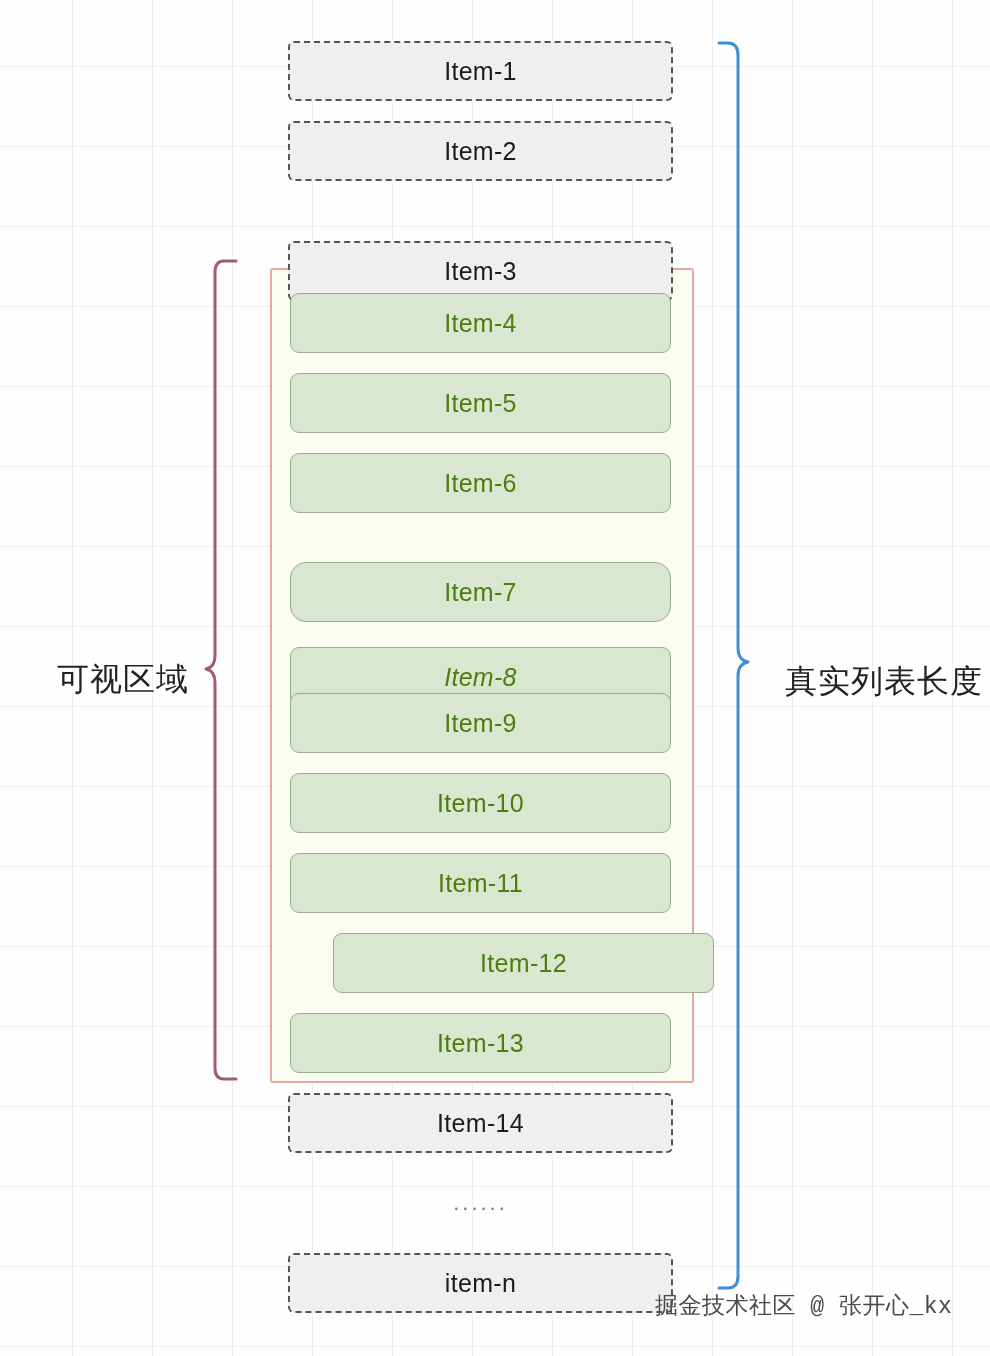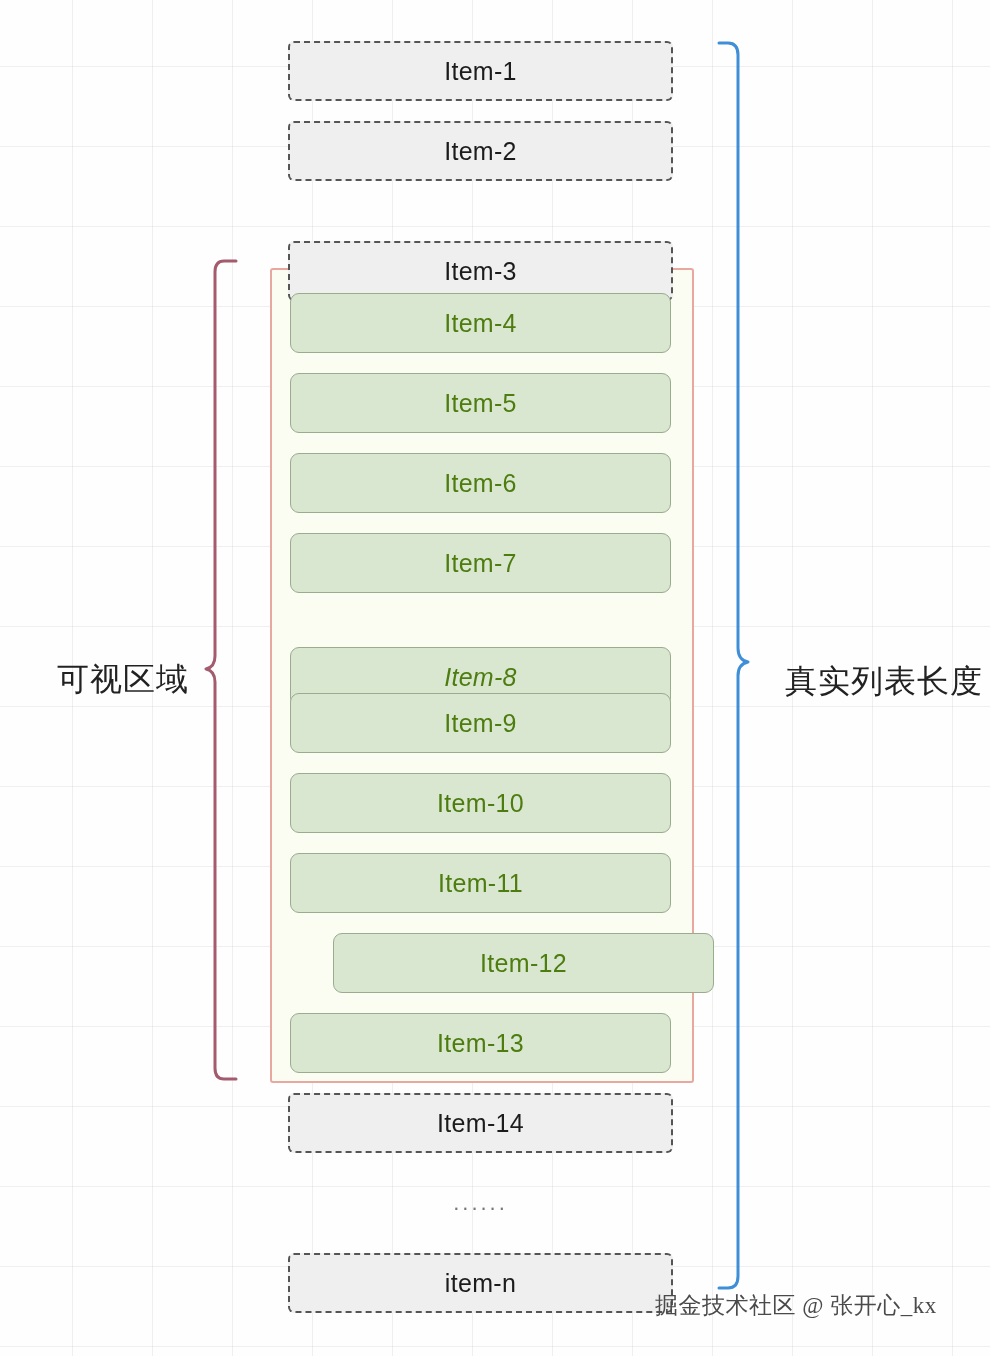--- a/index.html
+++ b/index.html
@@ -84,21 +84,21 @@
   #label-total    { left: 785px; top: 660px; }
 
   #watermark {
     position: absolute;
     left: 655px;
     top: 1290px;
     font-size: 23px;
     color: #4a4a4a;
     white-space: nowrap;
     letter-spacing: 0.5px;
-    font-family: Liberation Serif, serif;
+    font-family: Liberation Mono, monospace;
   }
 </style>
 </head>
 <body>
 
 <div id="canvas">
 
   <div id="viewport-box"></div>
 
   <svg id="brace-left" class="brace-svg" width="50" height="840" viewBox="0 0 50 840" fill="none">
@@ -109,21 +109,21 @@
     <path d="M3 3 H12 Q22 3 22 15 V608 Q22 620 32 622 Q22 624 22 636 V1236 Q22 1248 12 1248 H3" stroke="#3f8fd8" stroke-width="3" fill="none" stroke-linecap="round" stroke-linejoin="round"></path>
   </svg>
 
   <div id="items-layer">
       <div class="item ghost" style="top: 41px;">Item-1</div>
       <div class="item ghost" style="top: 121px;">Item-2</div>
       <div class="item ghost" style="top: 201px; margin-top: 40px;">Item-3</div>
       <div class="item active" style="top: 293px;">Item-4</div>
       <div class="item active" style="top: 373px;">Item-5</div>
       <div class="item active" style="top: 453px;">Item-6</div>
-      <div class="item active" style="top: 533px;">Item-7</div>
+      <div class="item active" style="top: 562px; border-radius: 16px;">Item-7</div>
       <div class="item active" style="top: 647px; font-style: italic;">Item-8</div>
       <div class="item active" style="top: 693px;">Item-9</div>
       <div class="item active" style="top: 773px;">Item-10</div>
       <div class="item active" style="top: 853px;">Item-11</div>
       <div class="item active" style="top: 933px; margin-left: 43px;">Item-12</div>
       <div class="item active" style="top: 1013px;">Item-13</div>
       <div class="item ghost" style="top: 1093px;">Item-14</div>
       <div class="item dots" style="top: 1173px;">......</div>
       <div class="item ghost" style="top: 1253px;">item-n</div>
     </div>

